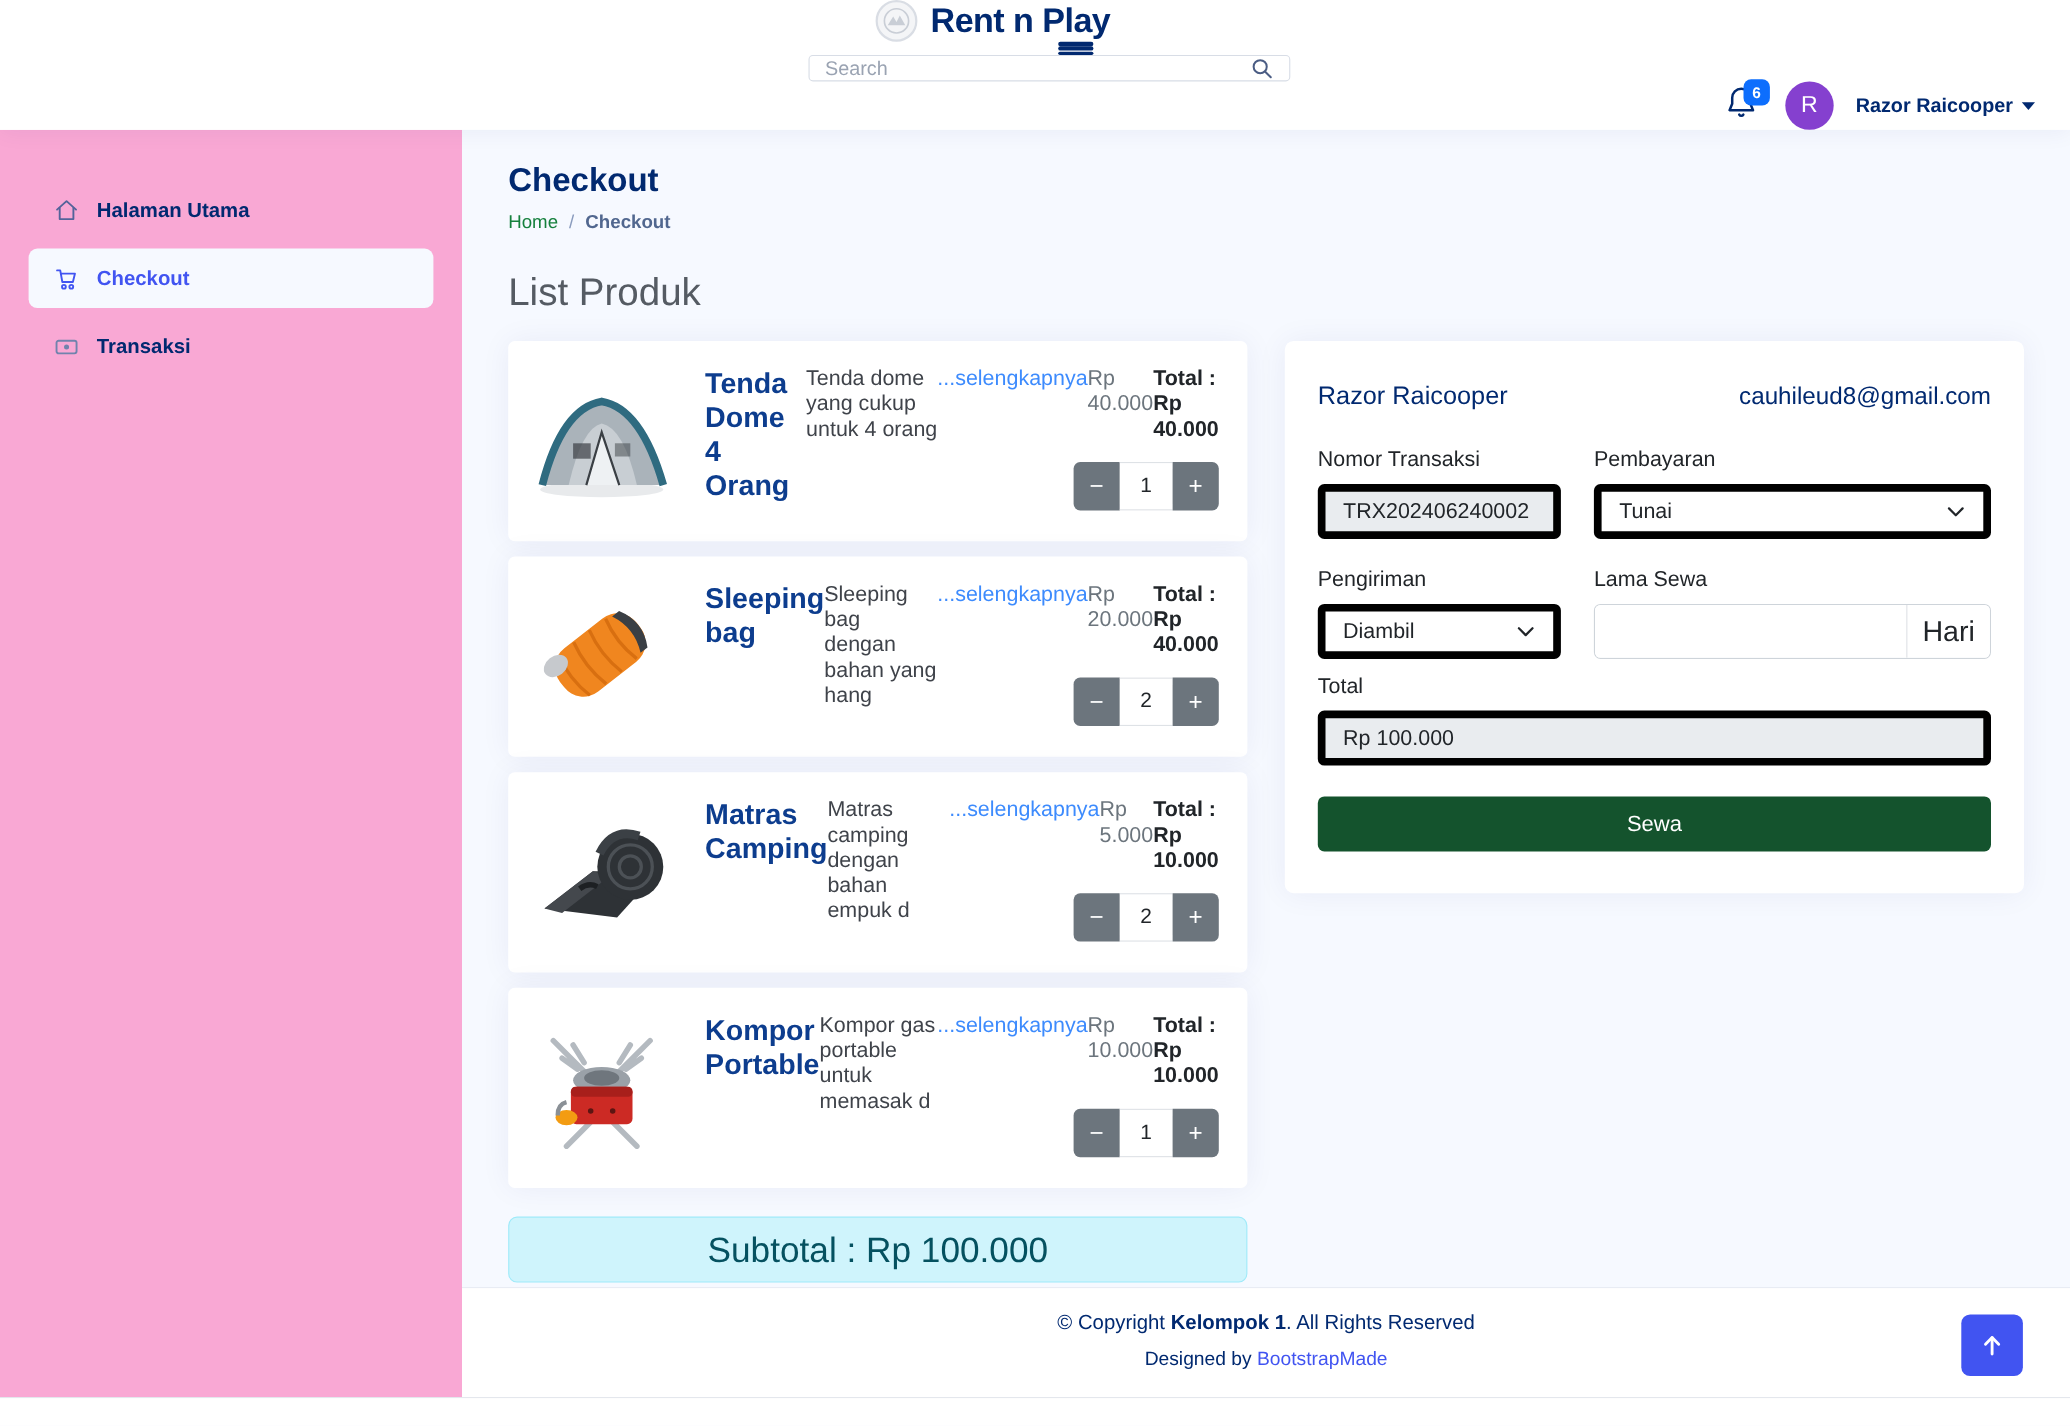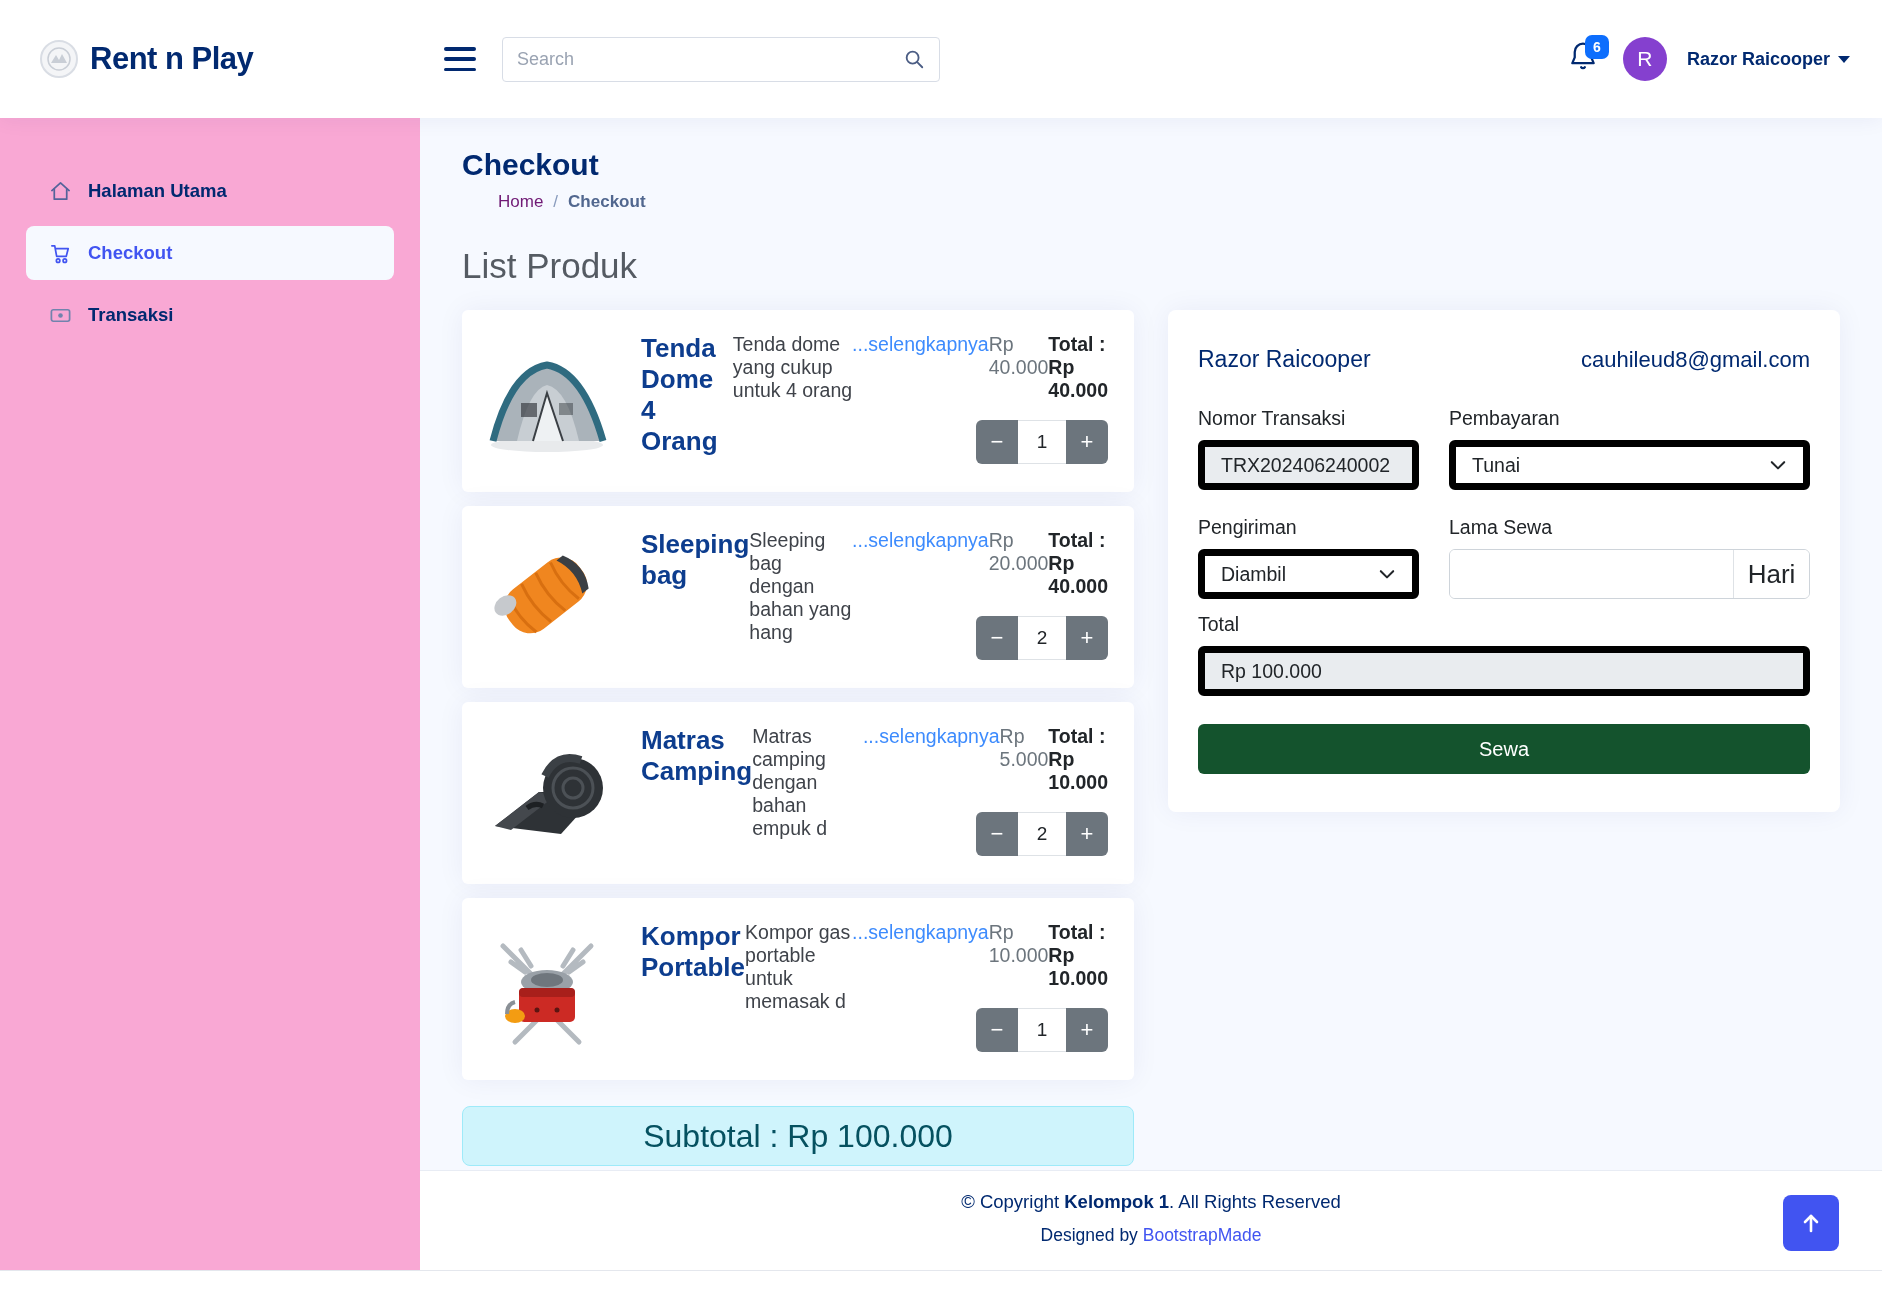--- a/index.html
+++ b/index.html
@@ -8,21 +8,21 @@
     font-family:"Liberation Sans", sans-serif;
     background:#ffffff;
     position:relative;
     overflow:hidden;
     color:#012970;
   }
   
   .header {
     position:absolute; top:0; left:0; width:1882px; height:118px;
     background:#ffffff; display:flex; align-items:center;
-    box-shadow:0 2px 20px rgba(1,41,112,.06); z-index:20;
+    box-shadow:0 2px 20px rgba(1,41,112,.06); z-index:20;flex-direction:column;
   }
   .brand { display:flex; align-items:center; gap:12px; margin-left:40px; width:330px; }
   .brand-logo {
     width:38px; height:38px; border-radius:50%;
     border:2px solid #d9dde4; display:flex; align-items:center; justify-content:center;
     background:#f4f5f7;
   }
   .brand-name { font-size:31px; font-weight:700; color:#012970; letter-spacing:-0.5px; }
   .hamburger { width:32px; height:24px; display:flex; flex-direction:column; justify-content:space-between; cursor:pointer; margin-left:74px; }
   .hamburger span { display:block; height:3.5px; background:#012970; border-radius:2px; }
@@ -63,21 +63,21 @@
   .side-item.active { background:#f6f9ff; color:#4154f1; }
   .side-item .icon { width:24px; height:24px; display:flex; align-items:center; justify-content:center; }
   
   .main {
     position:absolute; top:118px; left:420px; width:1462px; height:1152px;
     background:#f6f9ff;
   }
   .content { padding:30px 42px 0 42px; }
   .page-title { font-size:30px; font-weight:700; color:#012970; }
   .breadcrumb { margin-top:10px; font-size:17px; display:flex; gap:10px; align-items:center; }
-  .breadcrumb .bc-home { color:#701a75; cursor:pointer;margin-left:36px; }
+  .breadcrumb .bc-home { color:#15803d; cursor:pointer; }
   .breadcrumb .bc-sep { color:#899bbd; }
   .breadcrumb .bc-current { color:#51678f; font-weight:700; }
   .section-title { margin-top:34px; font-size:35px; font-weight:500; color:#555b63; }
   .columns { display:flex; gap:34px; margin-top:24px; }
   .left-col { width:672px; display:flex; flex-direction:column; gap:14px; }
   .right-col { width:672px; }
   
   .pcard {
     position:relative; background:#fff; border-radius:6px;
     box-shadow:0 0 28px rgba(1,41,112,.06);

